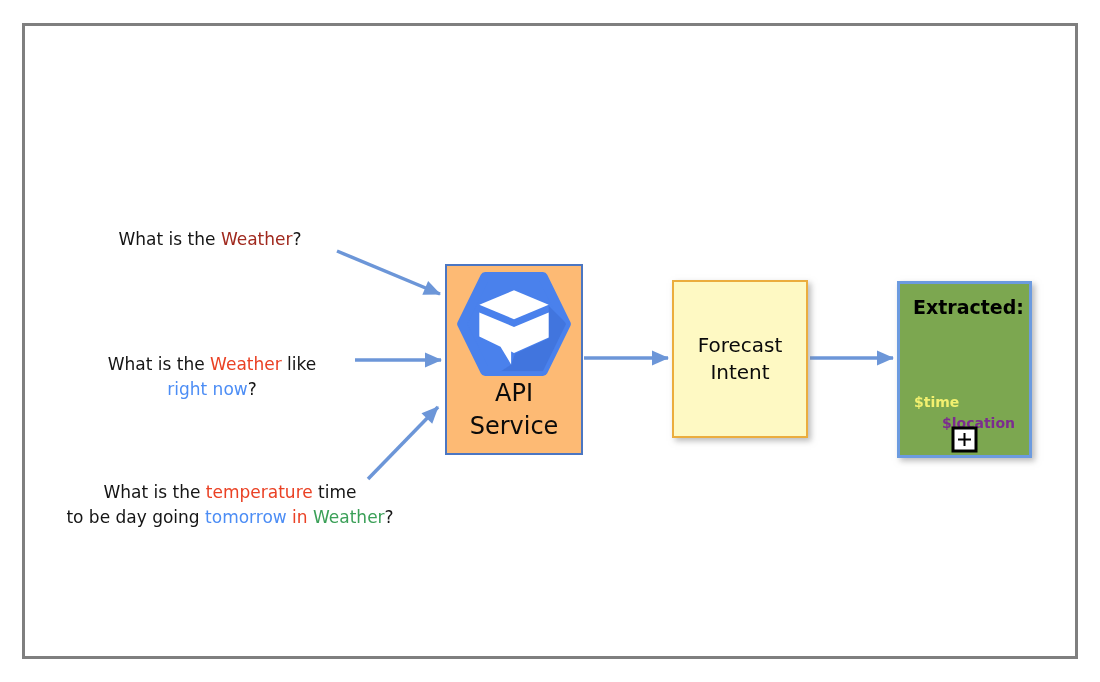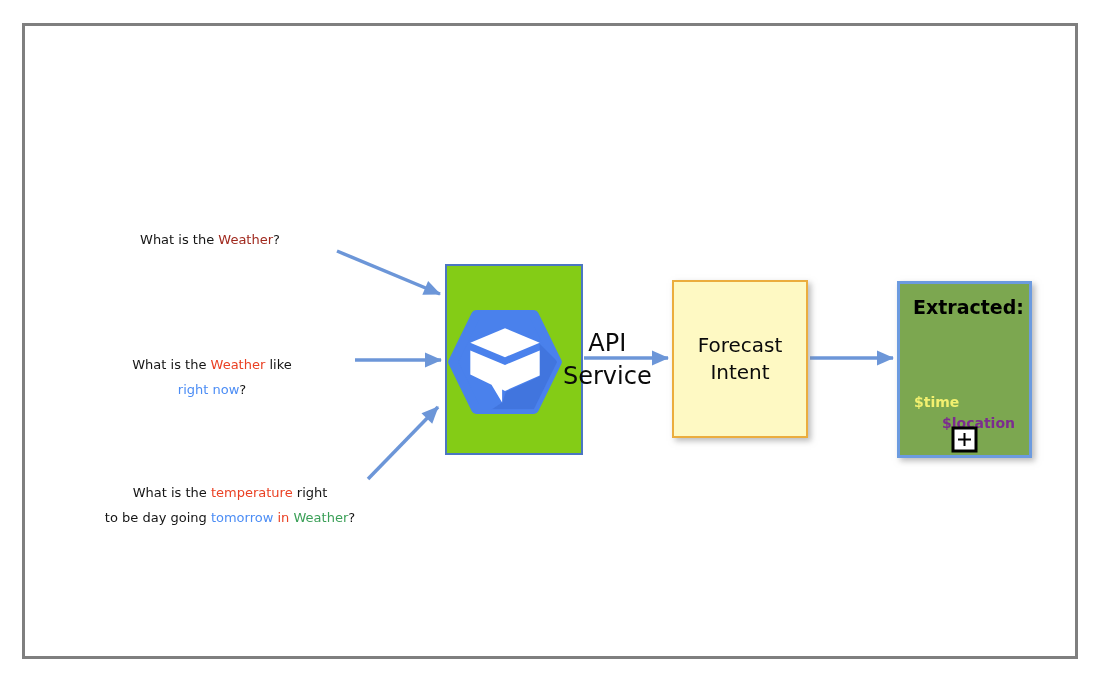--- a/index.html
+++ b/index.html
@@ -5,36 +5,36 @@
   html,body { margin:0; padding:0; background:#ffffff; }
   .canvas {
     position:relative; width:1100px; height:682px; background:#ffffff;
     font-family:"DejaVu Sans", sans-serif; overflow:hidden;
   }
   .frame {
     position:absolute; left:22px; top:23px; right:22px; bottom:23px;
     border:3px solid #7F7F7F;
   }
   
-  .q { position:absolute; text-align:center; font-size:13px; line-height:25px; color:#151515; }
+  .q { position:absolute; text-align:center; font-size:17px; line-height:25px; color:#151515; }
   .c-default  { color:#151515; }
   .c-dark-red { color:#A0291E; }
   .c-red      { color:#EA4124; }
   .c-blue     { color:#4C8DF5; }
   .c-green    { color:#3BA058; }
   .q1 { left:70px;  top:227px; width:280px; }
   .q2 { left:62px;  top:352px; width:300px; }
   .q3 { left:25px;  top:480px; width:410px; }
 
   
   .node { position:absolute; box-sizing:border-box; }
   .node-api {
     left:445px; top:264px; width:138px; height:191px;
-    background:#84cc16; border:2px solid #4B76C2;
-    display:flex; flex-direction:row; align-items:center;
+    background:#fdba74; border:2px solid #4B76C2;
+    display:flex; flex-direction:column; align-items:center;
   }
   .node-api .icon { margin-top:5px; line-height:0; }
   .node-api .label {
     width:110px; text-align:center; font-size:24px; line-height:33px;
     color:#0a0a0a; margin-top:0px;
   }
   .node-forecast {
     left:672px; top:280px; width:136px; height:158px;
     background:#fef9c3; border:2px solid #EBAD3E;
     box-shadow:3px 3px 6px rgba(130,130,130,0.55);
@@ -73,21 +73,21 @@
   <div class="q q1">
     <div><span class="c-default">What is the </span><span class="c-dark-red">Weather</span><span class="c-default">?</span></div>
   </div>
 
   <div class="q q2">
     <div><span class="c-default">What is the </span><span class="c-red">Weather</span><span class="c-default"> like</span></div>
     <div><span class="c-blue">right now</span><span class="c-default">?</span></div>
   </div>
 
   <div class="q q3">
-    <div><span class="c-default">What is the </span><span class="c-red">temperature</span><span class="c-default"> right</span></div>
+    <div><span class="c-default">What is the </span><span class="c-red">temperature</span><span class="c-default"> time</span></div>
     <div><span class="c-default">to be day going </span><span class="c-blue">tomorrow</span><span class="c-default"> </span><span class="c-red">in</span><span class="c-default"> </span><span class="c-green">Weather</span><span class="c-default">?</span></div>
   </div>
 
   <svg class="arrows" width="1100" height="682">
     <defs>
       <marker id="ah" markerUnits="userSpaceOnUse" markerWidth="20" markerHeight="18" refX="17" refY="8" orient="auto">
         <path d="M1,0.5 L18,8 L1,15.5 Z" fill="#6C96D8"></path>
       </marker>
     </defs>
     <line x1="337" y1="251" x2="440" y2="294" stroke="#6C96D8" stroke-width="3.5" marker-end="url(#ah)"></line>

